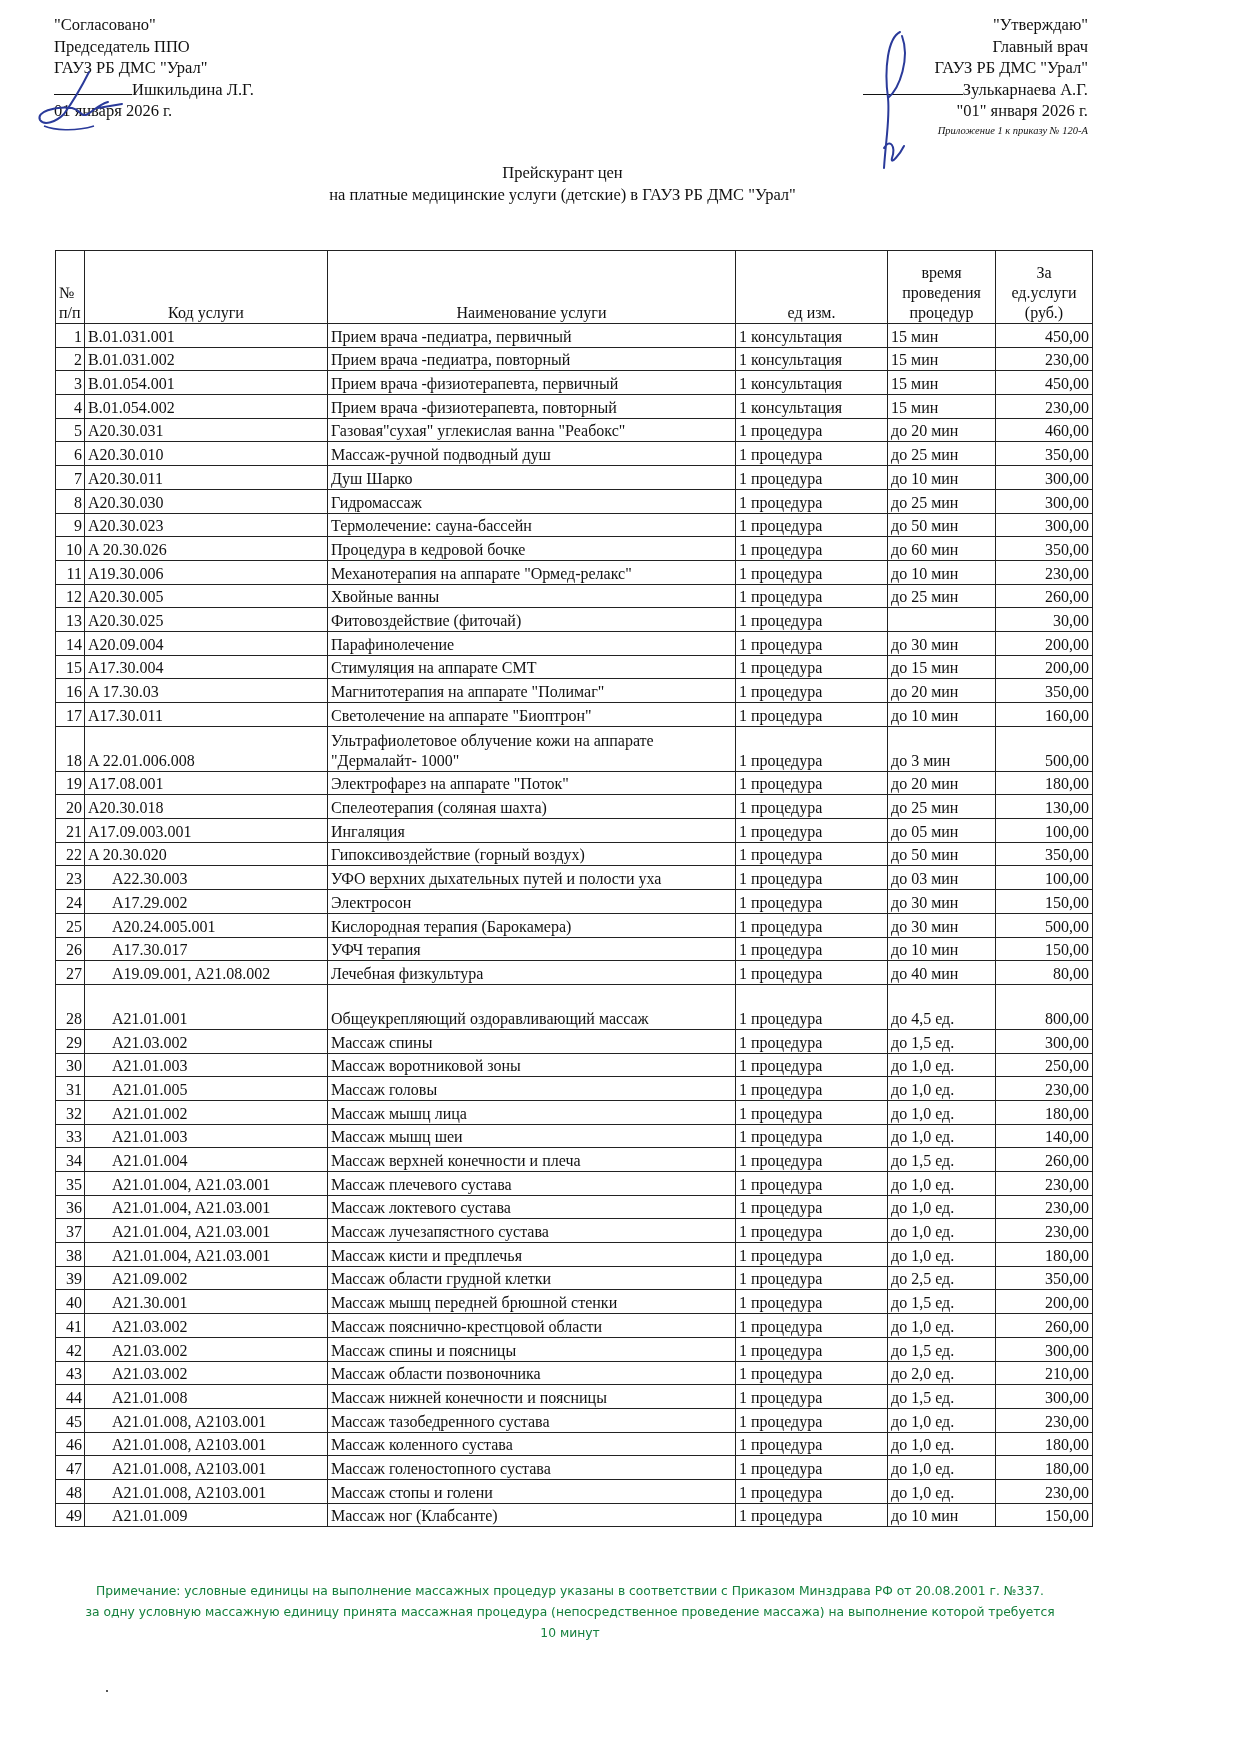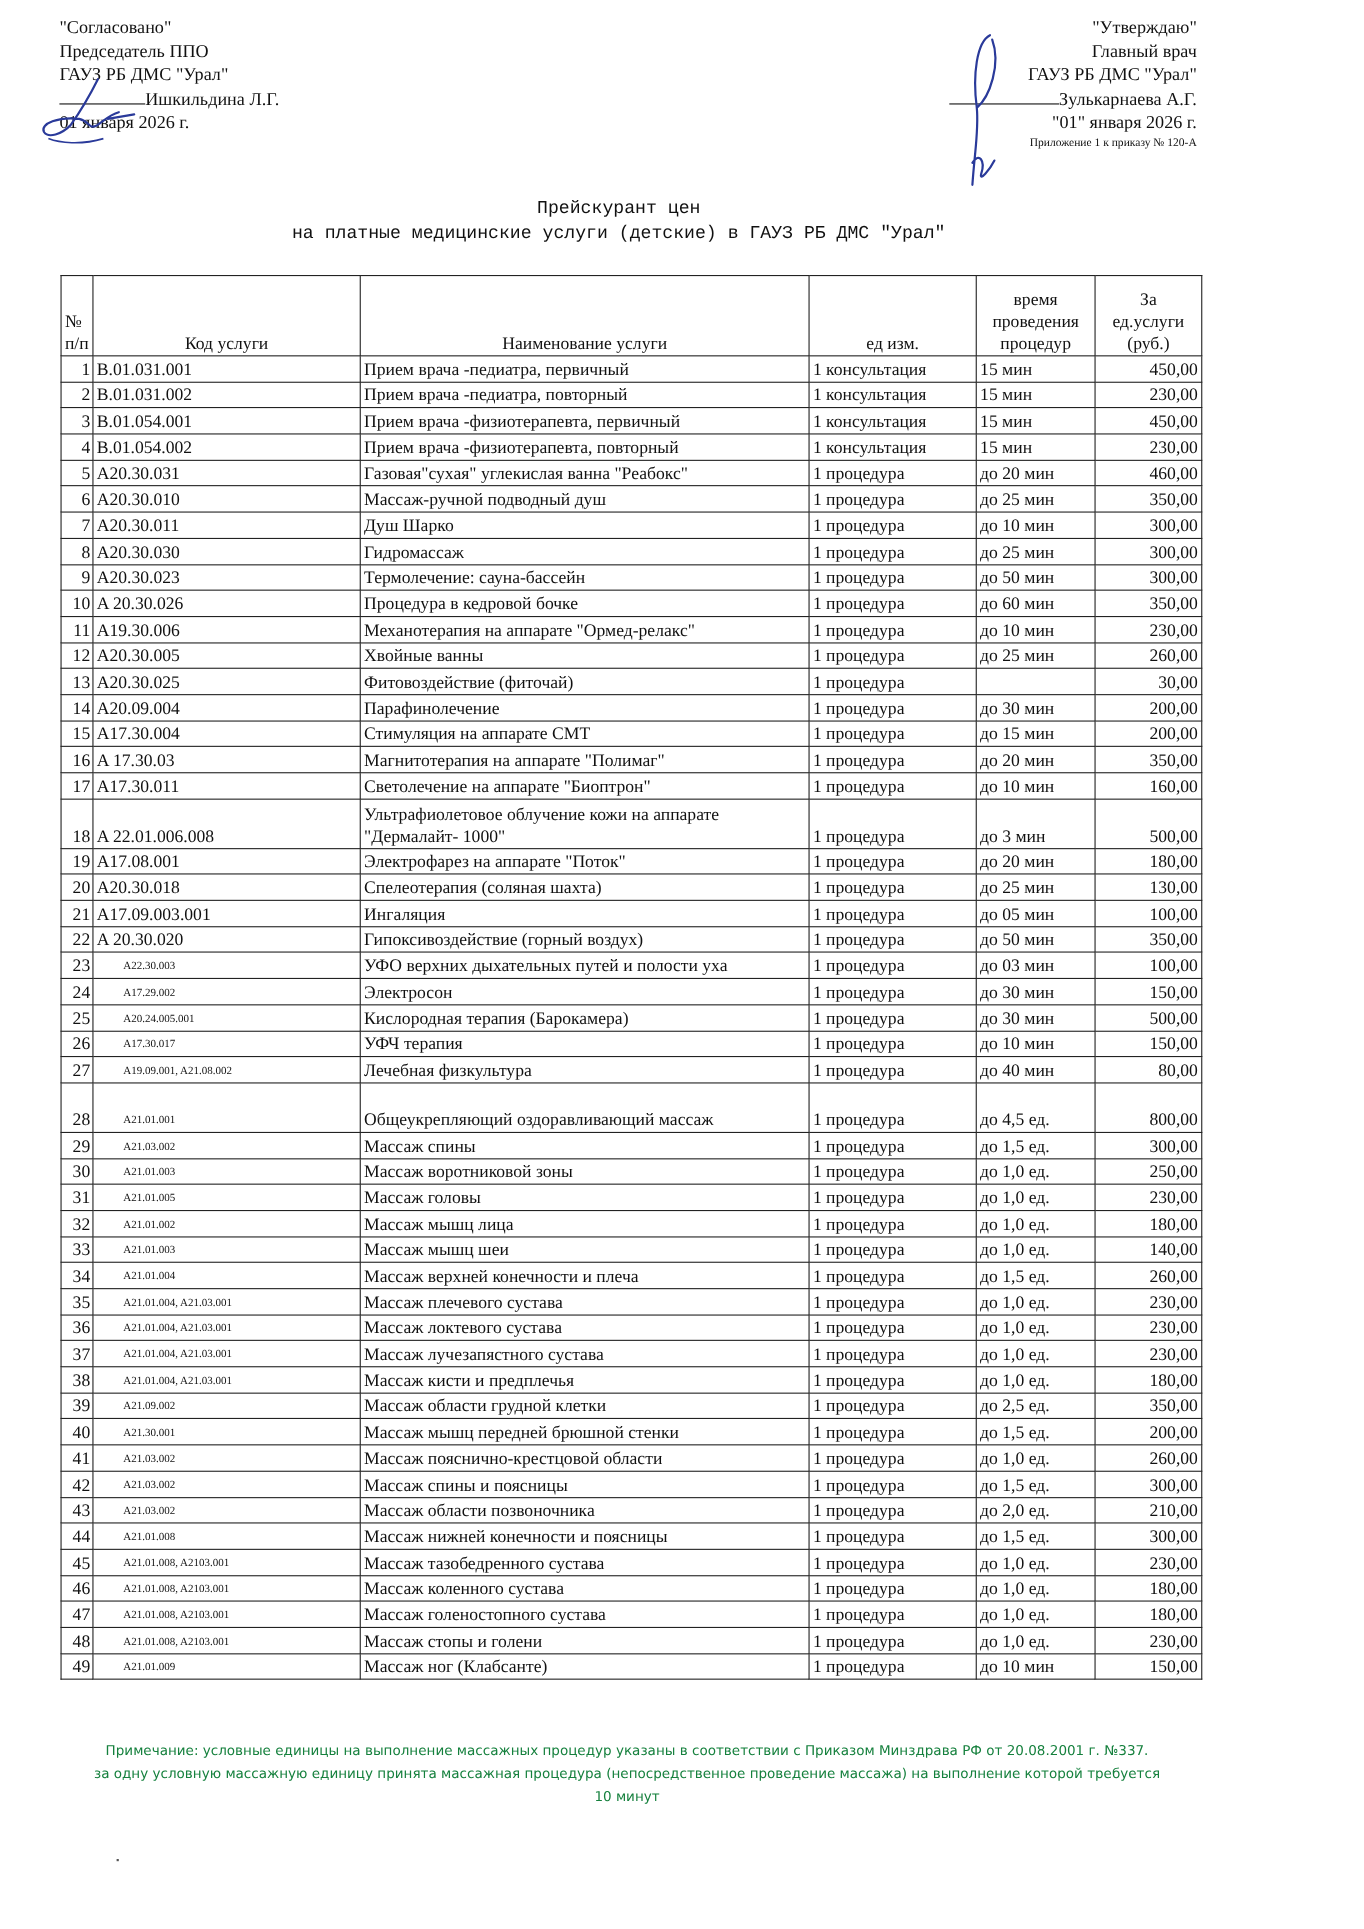--- a/index.html
+++ b/index.html
@@ -1,30 +1,30 @@
 <!DOCTYPE html>
 <html><head>
 <meta charset="utf-8">
 <style>
   html, body { margin: 0; padding: 0; background: #ffffff; }
   body { width: 1240px; height: 1754px; position: relative; font-family: "Liberation Serif", serif; color: #111; overflow: hidden; }
   .left-block { position: absolute; left: 54px; top: 14px; font-size: 16.5px; line-height: 21.5px; }
   .right-block { position: absolute; right: 152px; top: 14px; font-size: 16.5px; line-height: 21.5px; text-align: right; }
-  .right-block .attach { font-size: 10.5px; line-height: 14px; margin-top: 2px; }
+  .right-block .attach { font-size: 10.5px; line-height: 14px; margin-top: 2px; font-style: italic; }
   .sig-line { display: inline-block; width: 78px; border-bottom: 1px solid #111; height: 14px; vertical-align: baseline; }
   .sig-line-r { display: inline-block; width: 100px; border-bottom: 1px solid #111; height: 14px; vertical-align: baseline; }
-  .title-block { position: absolute; left: 0; width: 1125px; top: 179px; text-align: center; font-size: 16.5px; line-height: 21.5px; font-family: Liberation Mono, monospace; }
+  .title-block { position: absolute; left: 0; width: 1125px; top: 162px; text-align: center; font-size: 16.5px; line-height: 21.5px; }
   .signature { position: absolute; pointer-events: none; }
   table.price { position: absolute; left: 55px; top: 250px; border-collapse: collapse; font-size: 16px; }
   table.price td, table.price th { border: 1px solid #222; padding: 0 3px; height: 22.7px; line-height: 20px; vertical-align: bottom; font-weight: normal; white-space: nowrap; }
   table.price thead th { height: 72px; vertical-align: bottom; text-align: center; line-height: 20px; }
   table.price thead th.num { text-align: left; }
   .c-num { width: 23px; text-align: right; padding-right: 2px !important; }
   .c-code { width: 212px; text-align: left; }
-  .c-code.small { font-size: 10px; padding-left: 27px; }
+  .c-code.small { font-size: 16px; padding-left: 27px; }
   .c-name { width: 401px; text-align: left; }
   .c-unit { width: 145px; text-align: left; }
   .c-time { width: 101px; text-align: left; }
   .c-price { width: 90px; text-align: right; }
   tr.tall td { height: 44px; white-space: normal; margin-top: 48px; }
   tr.tall2 td { height: 44px; margin-top: 12px; }
   .note { position: absolute; left: 40px; width: 1060px; top: 1581px; font-family: "DejaVu Sans", sans-serif; font-size: 12.3px; line-height: 21px; text-align: center; color: #15803d; }
   .dot { position: absolute; left: 106px; top: 1690px; width: 2px; height: 2px; background: #555; }
 </style>
 </head>

